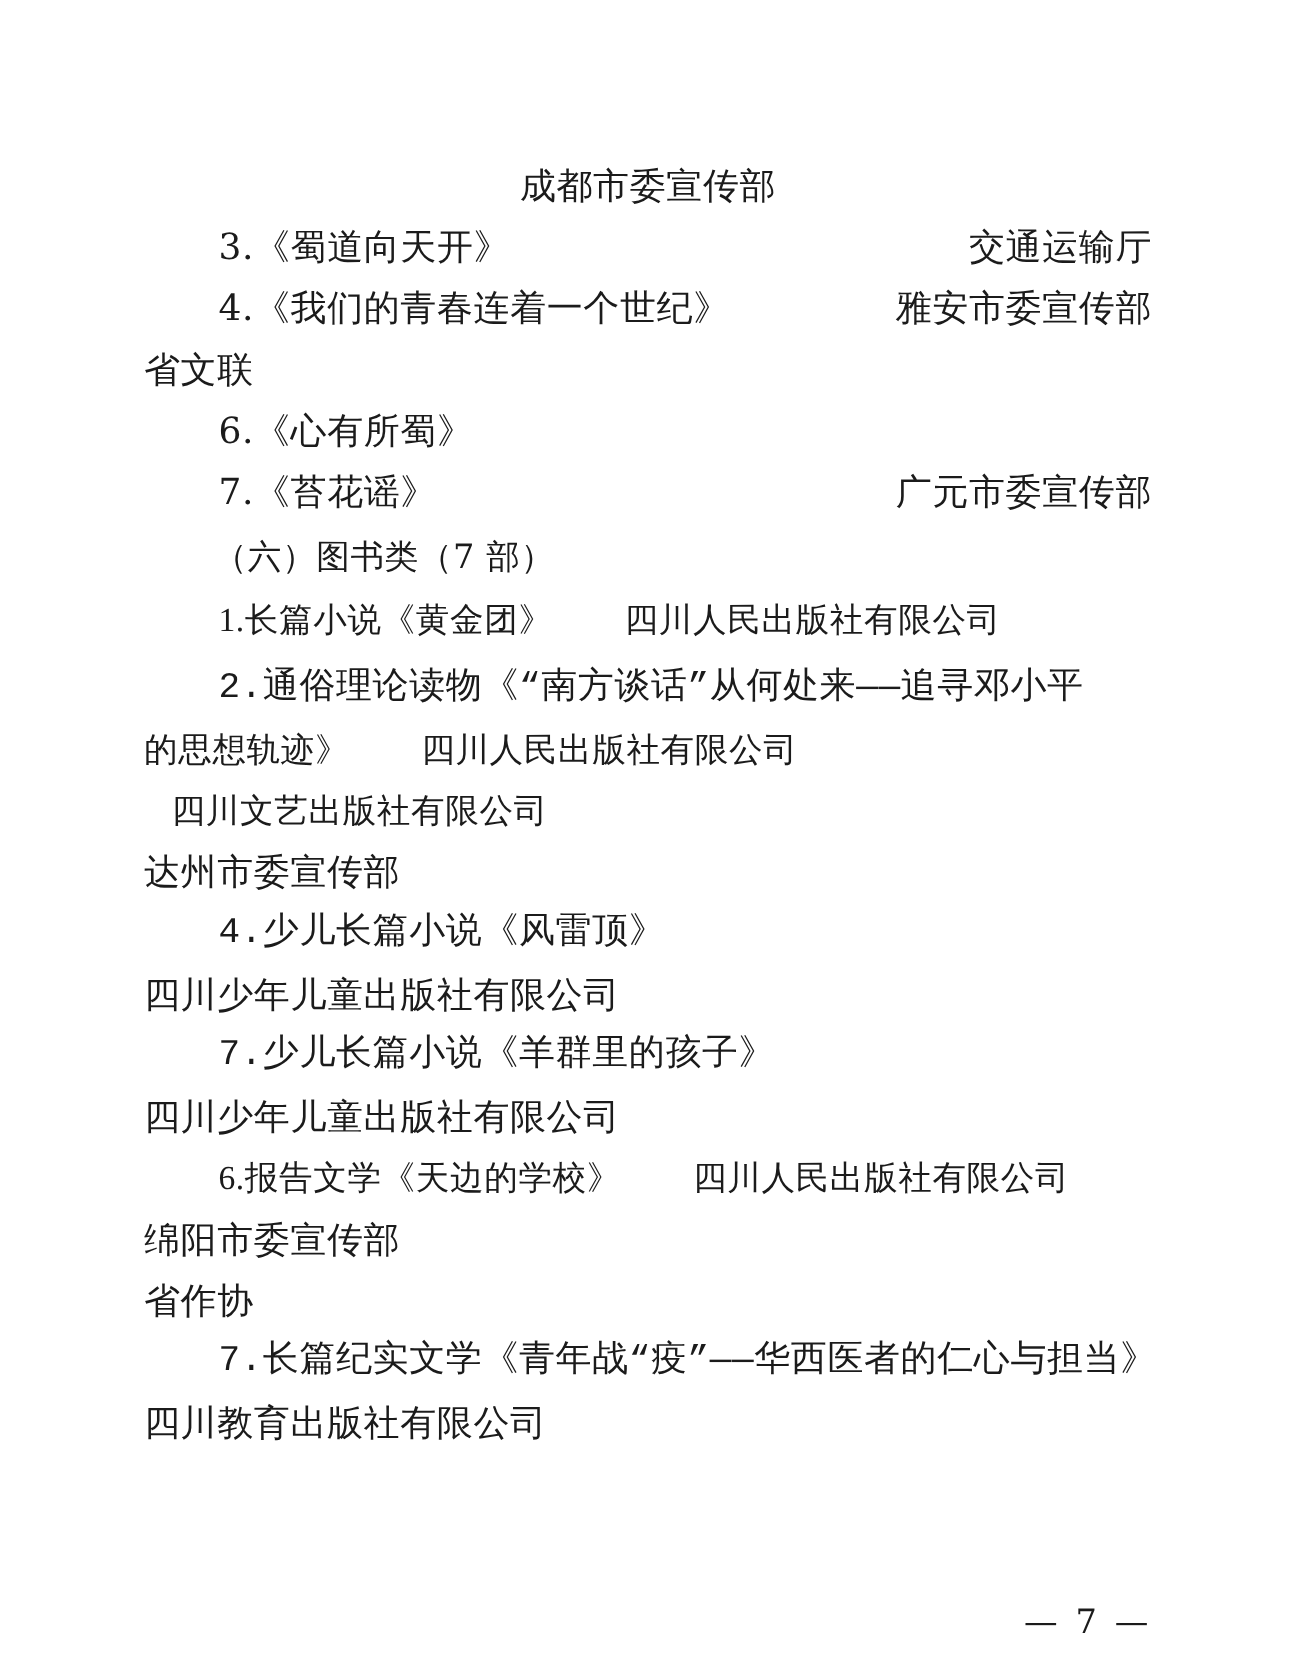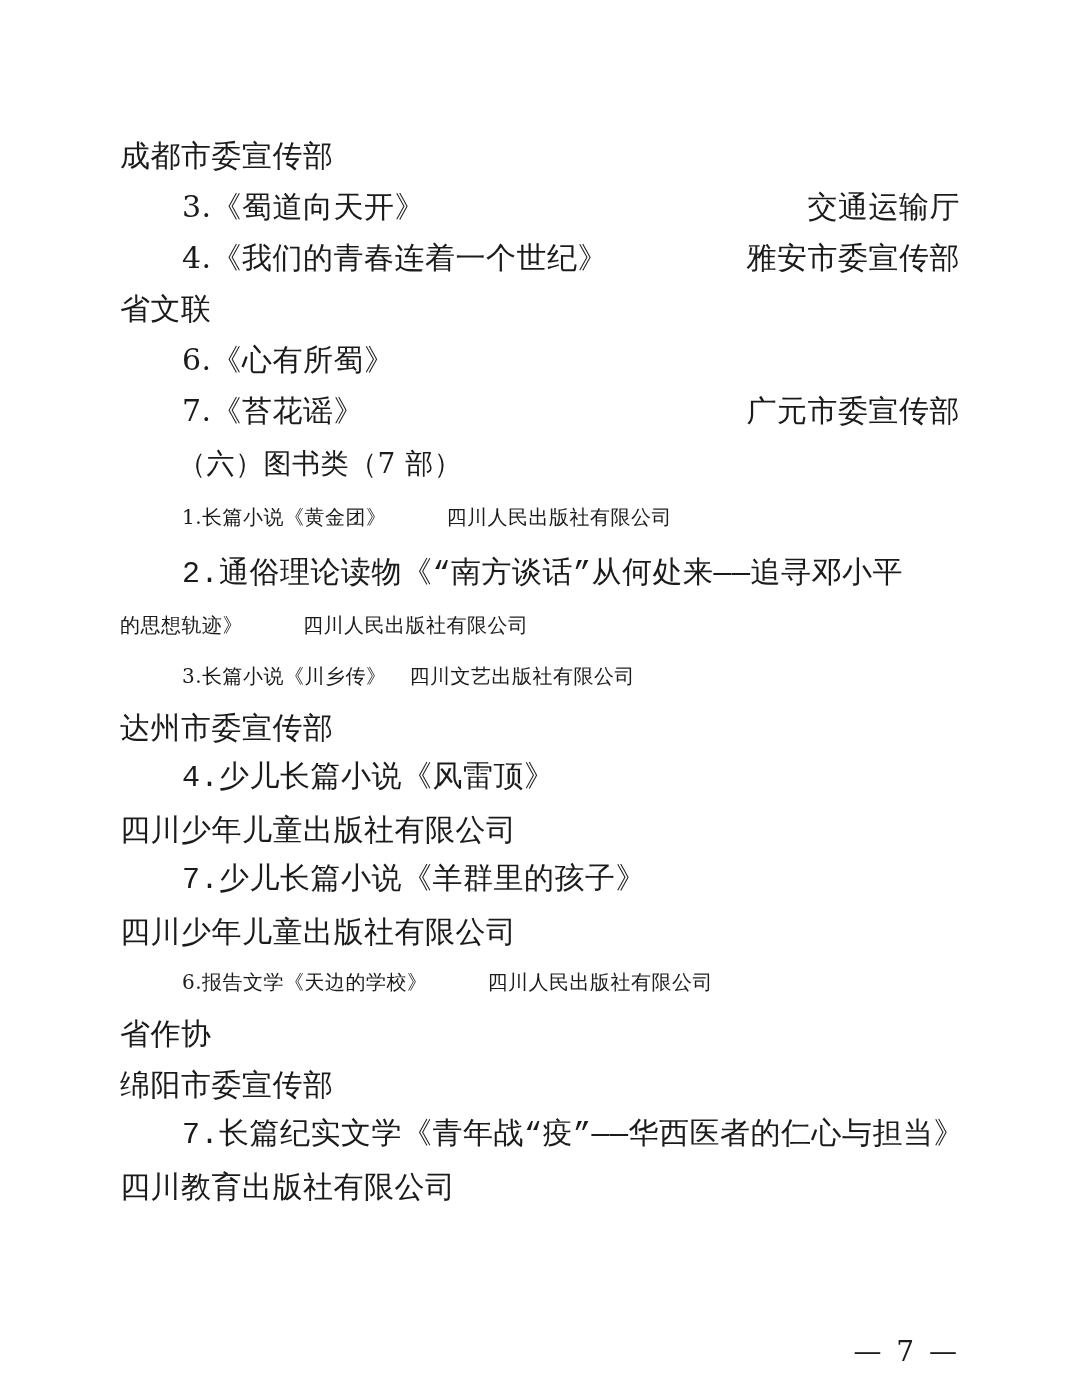--- a/index.html
+++ b/index.html
@@ -33,43 +33,44 @@
     white-space: nowrap;
   }
   .line .lt {
     flex: 0 0 auto;
     padding-left: 62px;
   }
   .line .rt {
     flex: 0 0 auto;
     text-align: right;
   }
-  .line.only-right { justify-content: flex-start; }
+  .line.only-right { justify-content: center; }
   .section-head {
     font-size: 28px;
     line-height: 56px;
     padding-left: 58px;
     font-weight: 400;
     letter-spacing: 0.5px;
   }
   .wrap-line {
     font-size: 30px;
     line-height: 51px;
     letter-spacing: 0.5px;
     white-space: nowrap;
     font-family: Liberation Mono, monospace;
   }
   .wrap-line.ind { padding-left: 62px; }
   .gap-top { margin-top: 6px; }
   .row-two {
     display: flex;
-    font-size: 20px;
+    font-size: 28px;
     line-height: 51px;
     letter-spacing: 0.5px;
     white-space: nowrap;
+    font-family: Liberation Serif, serif;
   }
   .row-two .lt { padding-left: 62px; }
   .row-two .sp-a { margin-left: 60px; }
   .row-two .sp-b { margin-left: 23px; }
   .footer {
     position: absolute;
     left: 0;
     right: 0;
     bottom: 26px;
     text-align: center;
@@ -121,35 +122,34 @@
     <span class="sp-a">四川人民出版社有限公司</span>
   </div>
 
   <div class="wrap-line ind gap-top">2.通俗理论读物《“南方谈话”从何处来——追寻邓小平</div>
   <div class="row-two">
     <span class="lt" style="padding-left:0">的思想轨迹》</span>
     <span class="sp-a">四川人民出版社有限公司</span>
   </div>
 
   <div class="row-two">
-    <span class="lt">3.长篇小说《川乡传》</span>
     <span class="sp-b">四川文艺出版社有限公司</span>
   </div>
   <div class="right-block">达州市委宣传部</div>
 
   <div class="wrap-line ind">4.少儿长篇小说《风雷顶》</div>
   <div class="right-block">四川少年儿童出版社有限公司</div>
 
   <div class="wrap-line ind">7.少儿长篇小说《羊群里的孩子》</div>
   <div class="right-block">四川少年儿童出版社有限公司</div>
 
   <div class="row-two">
     <span class="lt">6.报告文学《天边的学校》</span>
     <span class="sp-a">四川人民出版社有限公司</span>
   </div>
+  <div class="right-block">绵阳市委宣传部</div>
   <div class="right-block">省作协</div>
-  <div class="right-block">绵阳市委宣传部</div>
 
   <div class="wrap-line ind">7.长篇纪实文学《青年战“疫”——华西医者的仁心与担当》</div>
   <div class="right-block" style="padding-right:20px">四川教育出版社有限公司</div>
 
   <div class="footer">— 7 —</div>
 </div>
 
 </body></html>

